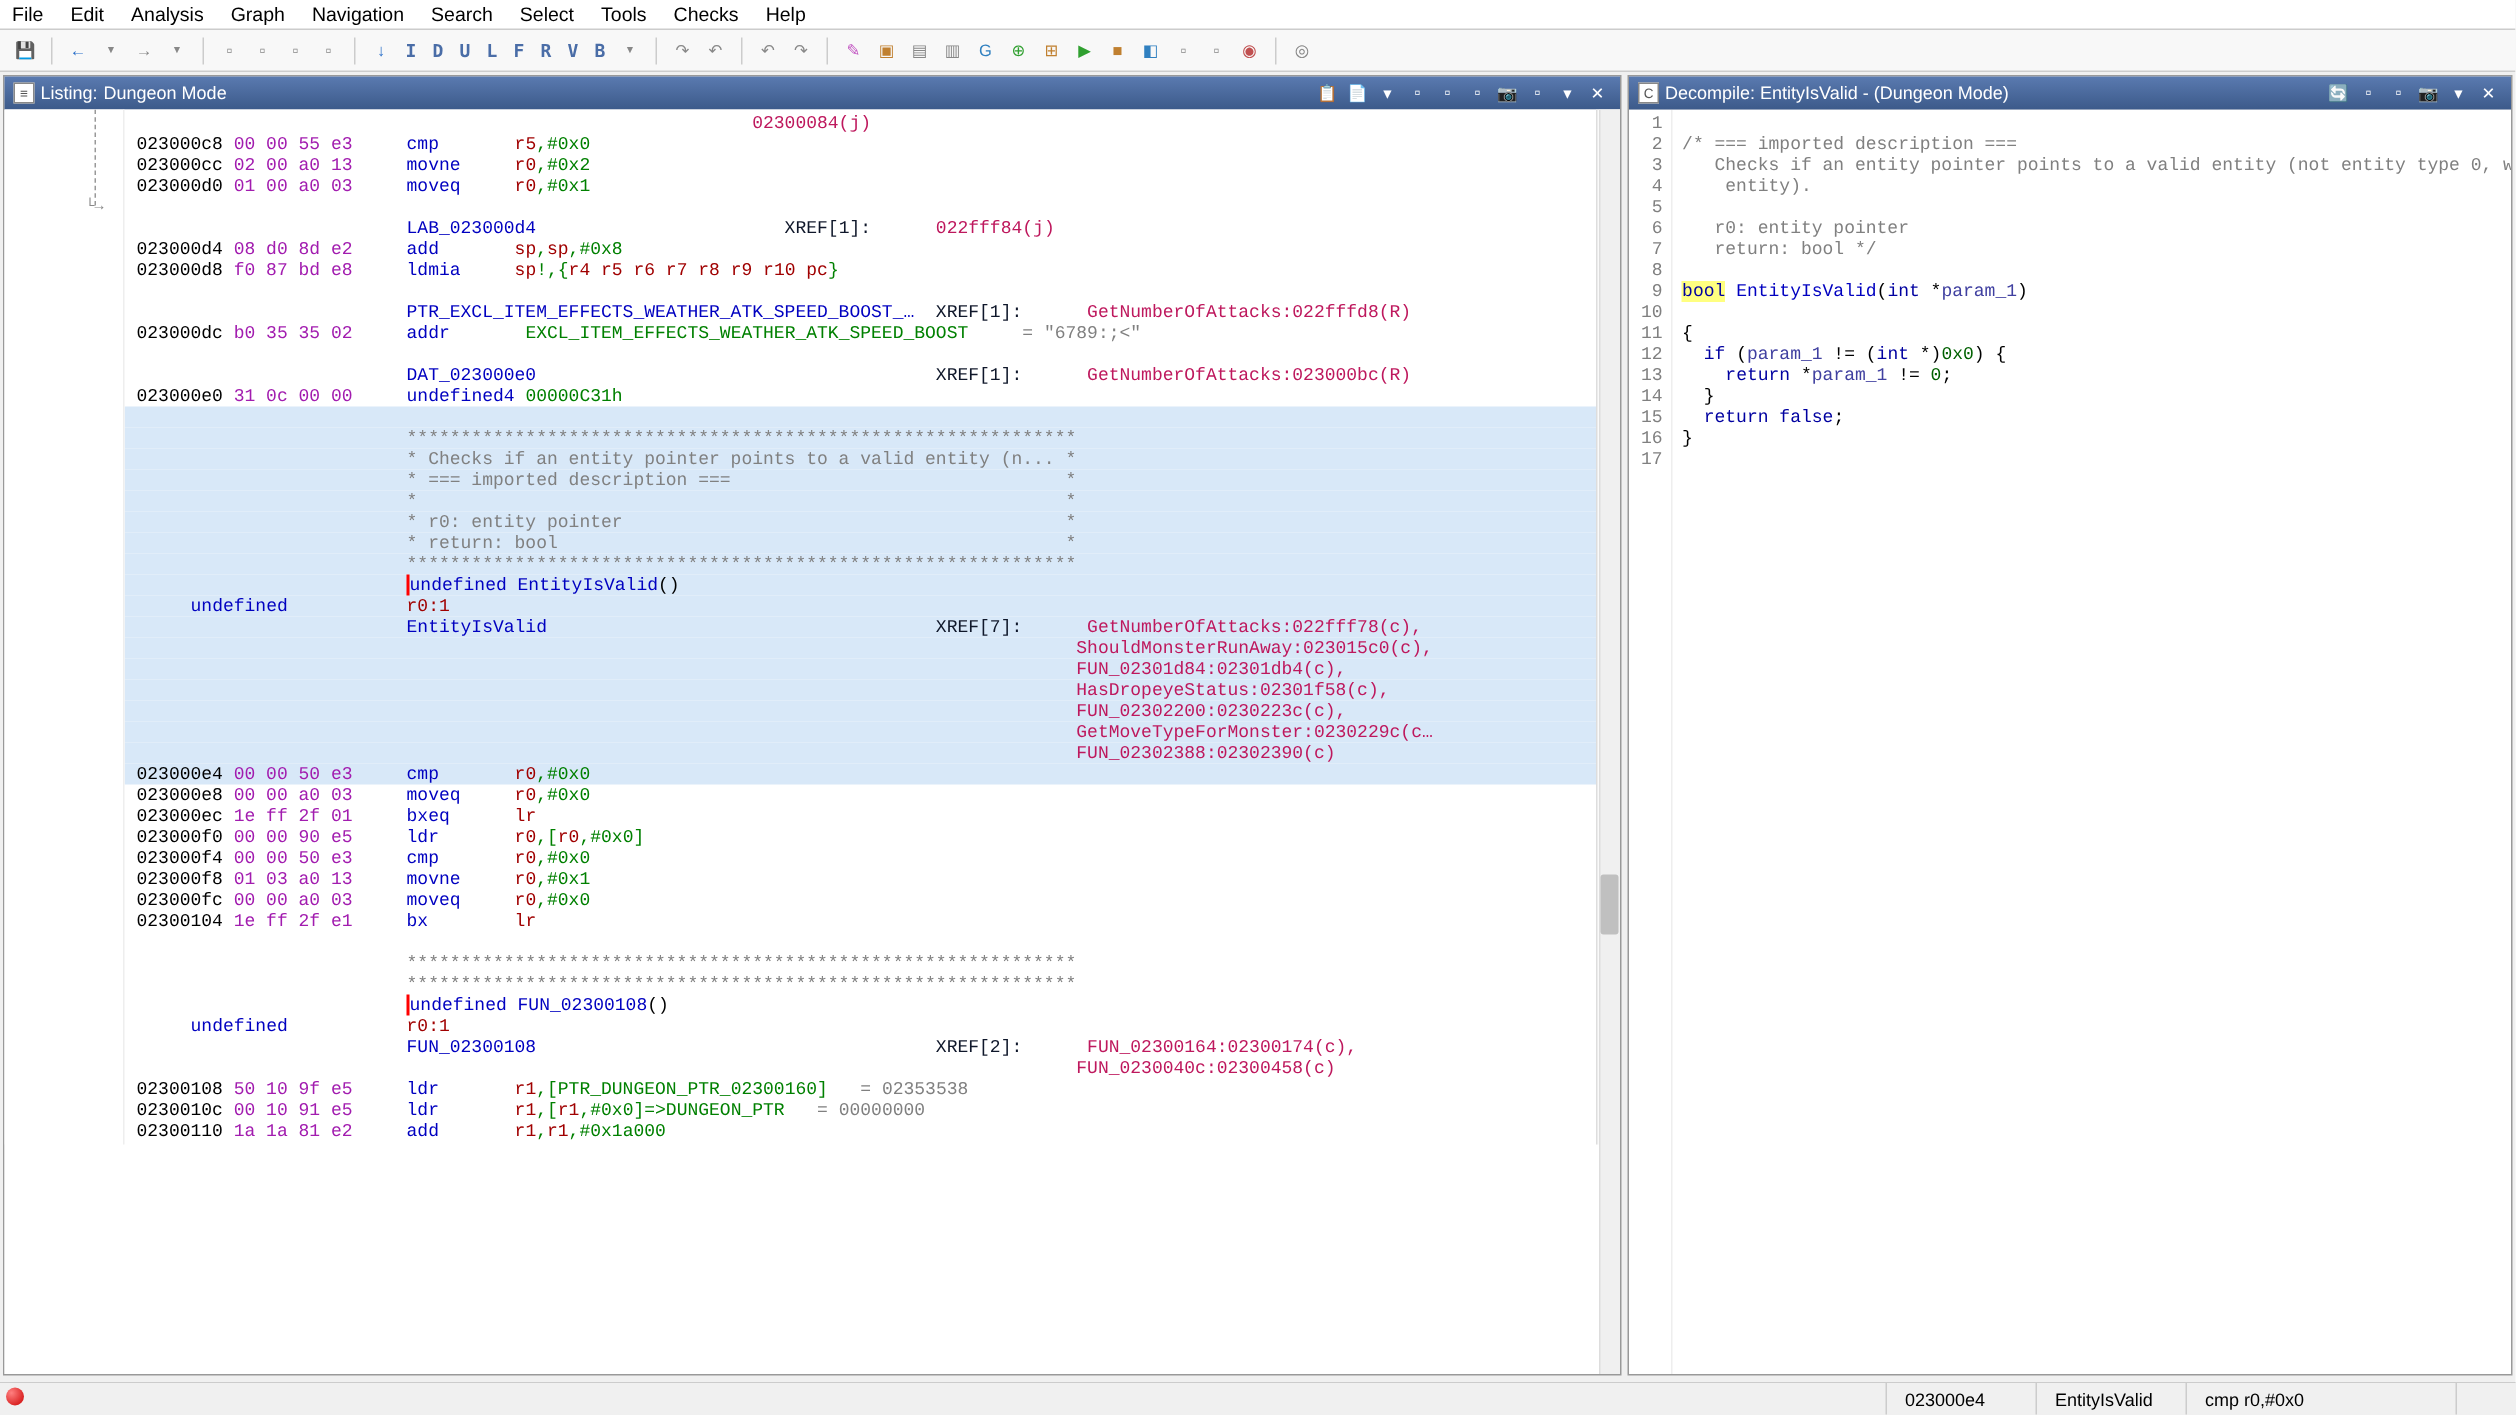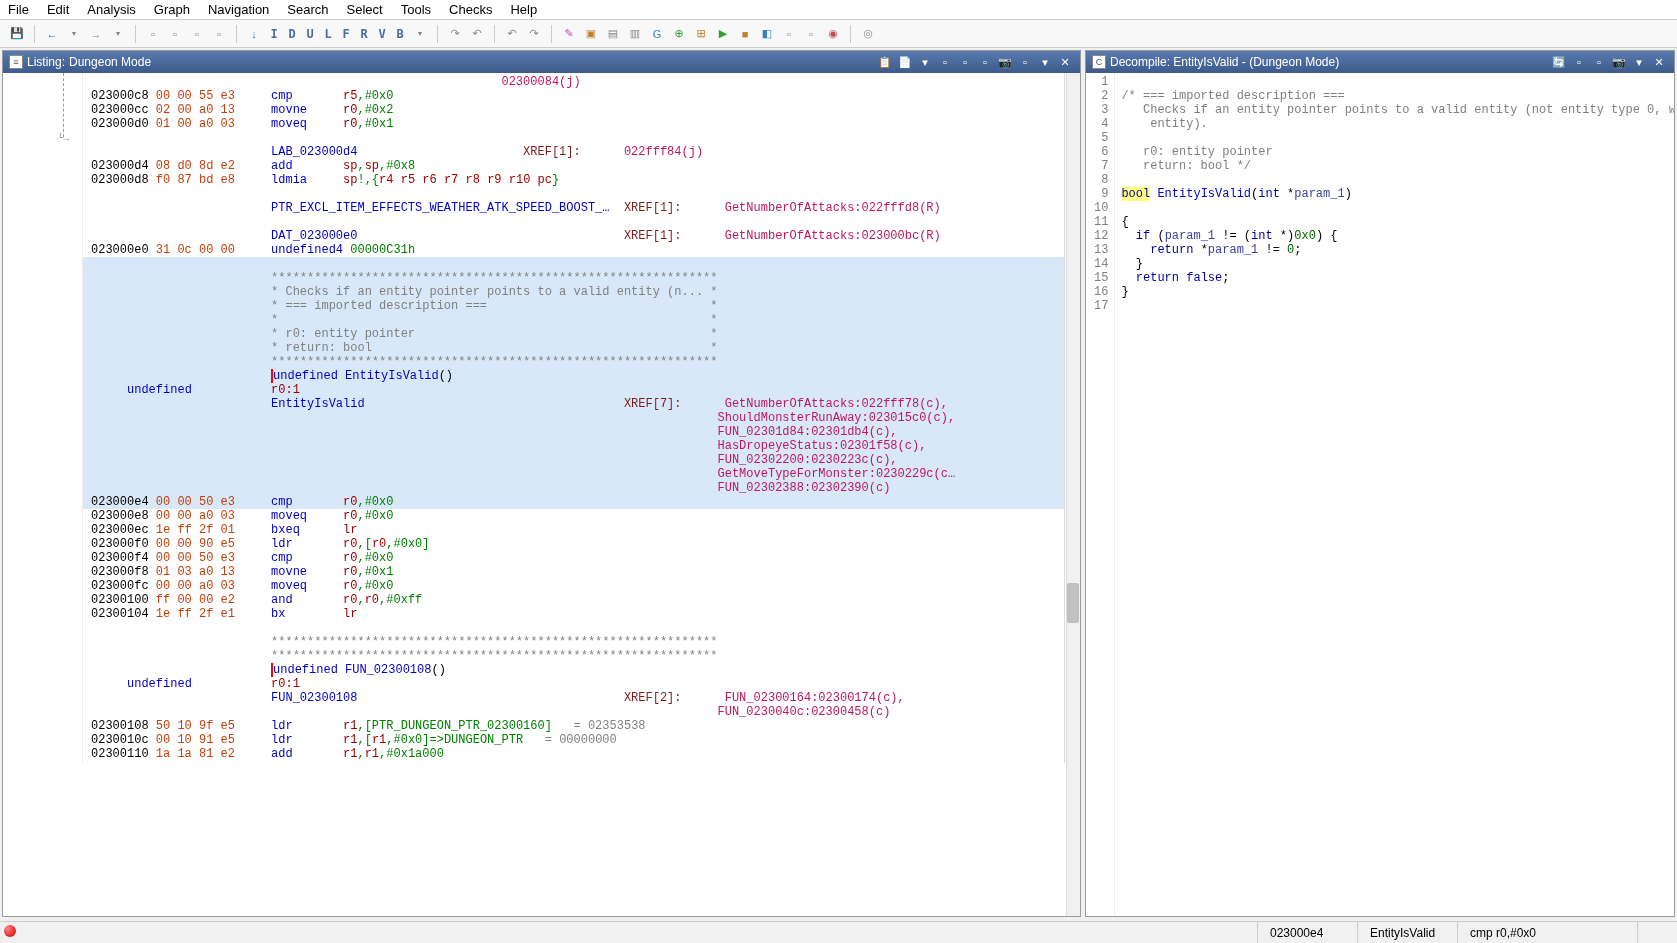--- a/index.html
+++ b/index.html
@@ -32,27 +32,27 @@
     .listing-content { flex: 1; padding: 2px 0; min-width: 0; }
     .listing-markers { width: 16px; background: #fafafa; border-left: 1px solid #ddd; flex-shrink: 0; }
     .marker { height: 14px; margin-bottom: 0px; }
     .marker.m-red { background: #c85050; margin: 1px 2px; height: 8px; }
     .marker.m-orange { background: #e8a050; margin: 1px 2px; height: 8px; }
     
     .asm-line { padding: 0 8px; white-space: pre; line-height: 14px; height: 14px; }
     .asm-line.highlight-block { background: #d8e8f8; }
     
     .addr { color: #000; }
-    .bytes { color: #c2410c; }
+    .bytes { color: #a21caf; }
     .mnemonic { color: #0000c0; }
     .reg { color: #a00000; }
     .imm, .operand { color: #008000; }
     .label { color: #0000c0; }
     .comment { color: #808080; }
-    .xref-label { color: #7f1d1d; }
+    .xref-label { color: #0f172a; }
     .xref-target { color: #be185d; }
     .type-name { color: #0000c0; }
     .func-name { color: #0000c0; }
     .data-val { color: #008000; }
     .eq-comment { color: #808080; }
     .keyword { color: #0000a0; }
     .lit { color: #006000; margin-top: 39px; }
     
     .decomp { display: flex; height: 100%; }
     .decomp-lineno { background: #fff; color: #808080; text-align: right; padding: 2px 6px 2px 8px; border-right: 1px solid #eee; flex-shrink: 0; line-height: 14px; }
@@ -167,20 +167,21 @@
             <div class="asm-line"><span class="xref-target">                                                         02300084(j)</span></div>
             <div class="asm-line"><span class="addr">023000c8</span> <span class="bytes">00 00 55 e3  </span>   <span class="mnemonic">cmp       </span><span class="operand"><span class="reg">r5</span>,<span class="imm">#0x0</span></span></div>
             <div class="asm-line"><span class="addr">023000cc</span> <span class="bytes">02 00 a0 13  </span>   <span class="mnemonic">movne     </span><span class="operand"><span class="reg">r0</span>,<span class="imm">#0x2</span></span></div>
             <div class="asm-line"><span class="addr">023000d0</span> <span class="bytes">01 00 a0 03  </span>   <span class="mnemonic">moveq     </span><span class="operand"><span class="reg">r0</span>,<span class="imm">#0x1</span></span></div>
             <div class="asm-line">&nbsp;</div>
             <div class="asm-line">                         <span class="label">LAB_023000d4                       </span><span class="xref-label">XREF[1]:      </span><span class="xref-target">022fff84(j)</span></div>
             <div class="asm-line"><span class="addr">023000d4</span> <span class="bytes">08 d0 8d e2  </span>   <span class="mnemonic">add       </span><span class="operand"><span class="reg">sp</span>,<span class="reg">sp</span>,<span class="imm">#0x8</span></span></div>
             <div class="asm-line"><span class="addr">023000d8</span> <span class="bytes">f0 87 bd e8  </span>   <span class="mnemonic">ldmia     </span><span class="operand"><span class="reg">sp</span>!,{<span class="reg">r4</span> <span class="reg">r5</span> <span class="reg">r6</span> <span class="reg">r7</span> <span class="reg">r8</span> <span class="reg">r9</span> <span class="reg">r10</span> <span class="reg">pc</span>}</span></div>
             <div class="asm-line">&nbsp;</div>
             <div class="asm-line">                         <span class="label">PTR_EXCL_ITEM_EFFECTS_WEATHER_ATK_SPEED_BOOST_… </span> <span class="xref-label">XREF[1]:      </span><span class="xref-target">GetNumberOfAttacks:022fffd8(R)</span></div>
+            <div class="asm-line"><span class="addr">023000dc</span> <span class="bytes">b0 35 35 02  </span>   <span class="type-name">addr       </span><span class="data-val">EXCL_ITEM_EFFECTS_WEATHER_ATK_SPEED_BOOST</span>     <span class="eq-comment">= "6789:;&lt;"</span></div>
             <div class="asm-line">&nbsp;</div>
             <div class="asm-line">                         <span class="label">DAT_023000e0                                    </span> <span class="xref-label">XREF[1]:      </span><span class="xref-target">GetNumberOfAttacks:023000bc(R)</span></div>
             <div class="asm-line"><span class="addr">023000e0</span> <span class="bytes">31 0c 00 00  </span>   <span class="type-name">undefined4 </span><span class="data-val">00000C31h</span></div>
             <div class="asm-line highlight-block">&nbsp;</div>
             <div class="asm-line highlight-block">                         <span class="comment">**************************************************************</span></div>
             <div class="asm-line highlight-block">                         <span class="comment">* Checks if an entity pointer points to a valid entity (n... *</span></div>
             <div class="asm-line highlight-block">                         <span class="comment">* === imported description ===                               *</span></div>
             <div class="asm-line highlight-block">                         <span class="comment">*                                                            *</span></div>
             <div class="asm-line highlight-block">                         <span class="comment">* r0: entity pointer                                         *</span></div>
             <div class="asm-line highlight-block">                         <span class="comment">* return: bool                                               *</span></div>
@@ -194,21 +195,20 @@
             <div class="asm-line highlight-block">                                                                                       <span class="xref-target">FUN_02302200:0230223c(c),</span></div>
             <div class="asm-line highlight-block">                                                                                       <span class="xref-target">GetMoveTypeForMonster:0230229c(c…</span></div>
             <div class="asm-line highlight-block">                                                                                       <span class="xref-target">FUN_02302388:02302390(c)</span></div>
             <div class="asm-line highlight-block"><span class="addr">023000e4</span> <span class="bytes">00 00 50 e3  </span>   <span class="mnemonic">cmp       </span><span class="operand"><span class="reg">r0</span>,<span class="imm">#0x0</span></span></div>
             <div class="asm-line"><span class="addr">023000e8</span> <span class="bytes">00 00 a0 03  </span>   <span class="mnemonic">moveq     </span><span class="operand"><span class="reg">r0</span>,<span class="imm">#0x0</span></span></div>
             <div class="asm-line"><span class="addr">023000ec</span> <span class="bytes">1e ff 2f 01  </span>   <span class="mnemonic">bxeq      </span><span class="operand"><span class="reg">lr</span></span></div>
             <div class="asm-line"><span class="addr">023000f0</span> <span class="bytes">00 00 90 e5  </span>   <span class="mnemonic">ldr       </span><span class="operand"><span class="reg">r0</span>,[<span class="reg">r0</span>,<span class="imm">#0x0</span>]</span></div>
             <div class="asm-line"><span class="addr">023000f4</span> <span class="bytes">00 00 50 e3  </span>   <span class="mnemonic">cmp       </span><span class="operand"><span class="reg">r0</span>,<span class="imm">#0x0</span></span></div>
             <div class="asm-line"><span class="addr">023000f8</span> <span class="bytes">01 03 a0 13  </span>   <span class="mnemonic">movne     </span><span class="operand"><span class="reg">r0</span>,<span class="imm">#0x1</span></span></div>
             <div class="asm-line"><span class="addr">023000fc</span> <span class="bytes">00 00 a0 03  </span>   <span class="mnemonic">moveq     </span><span class="operand"><span class="reg">r0</span>,<span class="imm">#0x0</span></span></div>
-            <div class="asm-line"><span class="addr">02300100</span> <span class="bytes">ff 00 00 e2  </span>   <span class="mnemonic">and       </span><span class="operand"><span class="reg">r0</span>,<span class="reg">r0</span>,<span class="imm">#0xff</span></span></div>
             <div class="asm-line"><span class="addr">02300104</span> <span class="bytes">1e ff 2f e1  </span>   <span class="mnemonic">bx        </span><span class="operand"><span class="reg">lr</span></span></div>
             <div class="asm-line">&nbsp;</div>
             <div class="asm-line">                         <span class="comment">**************************************************************</span></div>
             <div class="asm-line">                         <span class="comment">**************************************************************</span></div>
             <div class="asm-line">                         <span style="border-left:2px solid red"></span><span class="type-name">undefined</span> <span class="func-name">FUN_02300108</span>()</div>
             <div class="asm-line">     <span class="type-name">undefined           </span><span class="reg">r0:1           </span><span class="label"><return></return></span></div>
             <div class="asm-line">                         <span class="func-name">FUN_02300108                                    </span> <span class="xref-label">XREF[2]:      </span><span class="xref-target">FUN_02300164:02300174(c),</span></div>
             <div class="asm-line">                                                                                       <span class="xref-target">FUN_0230040c:02300458(c)</span></div>
             <div class="asm-line"><span class="addr">02300108</span> <span class="bytes">50 10 9f e5  </span>   <span class="mnemonic">ldr       </span><span class="operand"><span class="reg">r1</span>,[PTR_DUNGEON_PTR_02300160]</span>   <span class="eq-comment">= 02353538</span></div>
             <div class="asm-line"><span class="addr">0230010c</span> <span class="bytes">00 10 91 e5  </span>   <span class="mnemonic">ldr       </span><span class="operand"><span class="reg">r1</span>,[<span class="reg">r1</span>,<span class="imm">#0x0</span>]=&gt;DUNGEON_PTR</span>   <span class="eq-comment">= 00000000</span></div>

